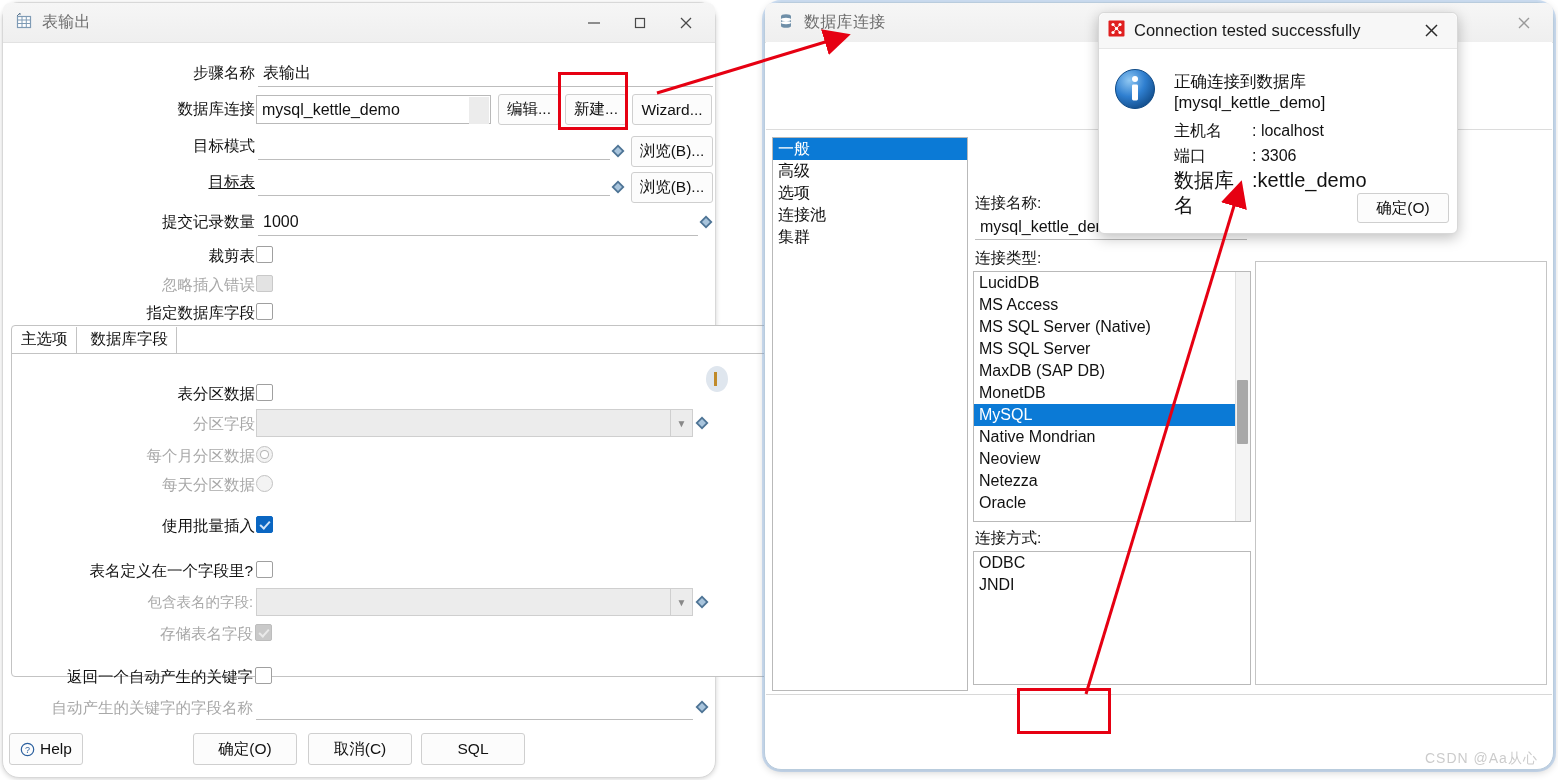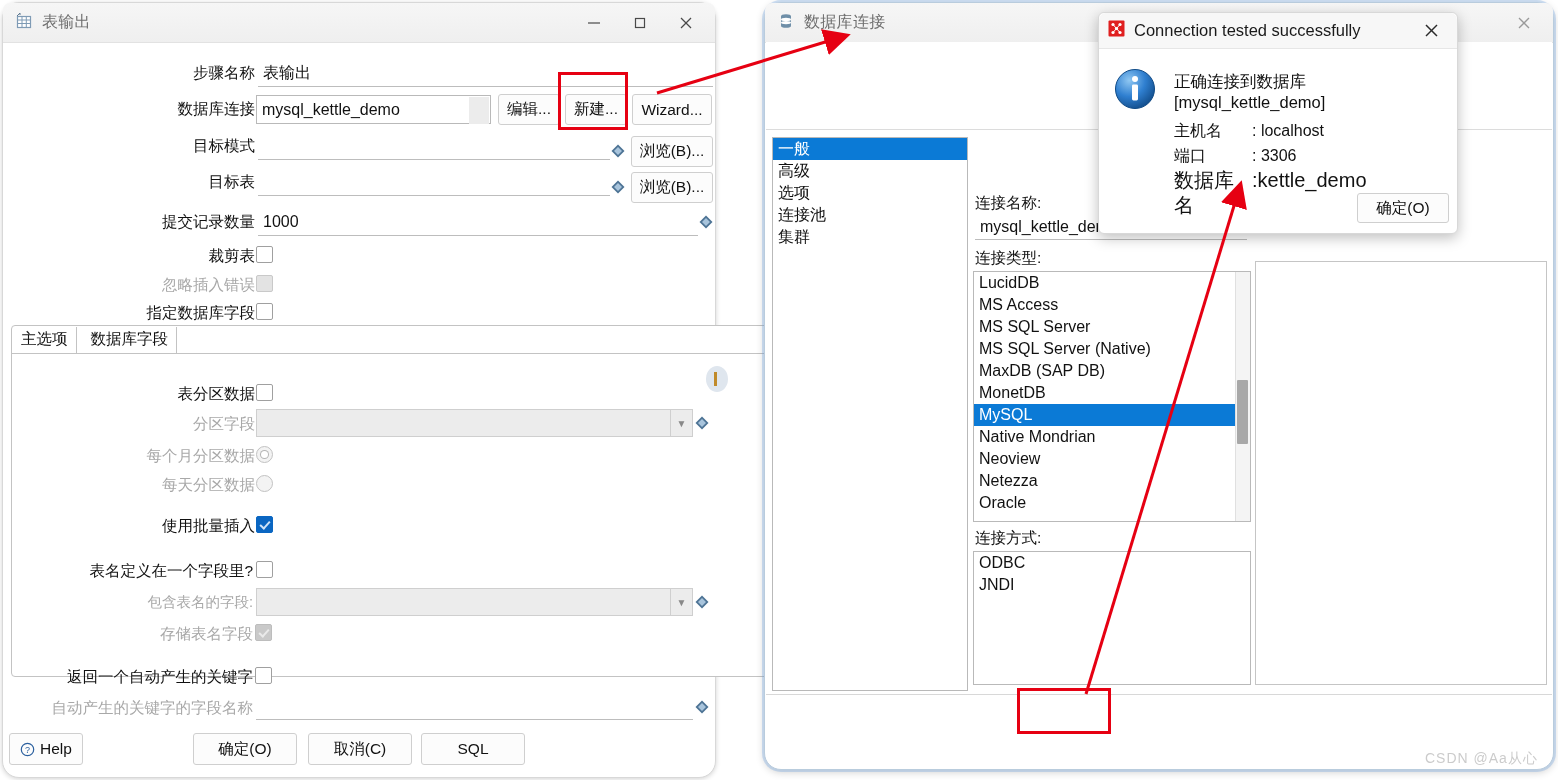--- a/index.html
+++ b/index.html
@@ -186,21 +186,21 @@
     <div class="lbl" style="position:absolute; left:156px; top:133px; width:96px; text-align:right;">目标模式</div>
     <div class="inp flat" style="position:absolute; left:255px; top:131px; width:352px; height:26px;"></div>
     <span class="var-ico" style="position:absolute; left:608px; top:141px;">
       <svg width="14" height="14" viewBox="0 0 14 14">
           <polygon points="7,0.5 13.5,7 7,13.5 0.5,7" fill="#4d7395"></polygon>
           <polygon points="7,3 11,7 7,11 3,7" fill="#a8c4dc"></polygon>
         </svg>
     </span>
     <div class="btn" style="position:absolute; left:628px; top:133px; width:82px; height:31px;">浏览(B)...</div>
 
-    <div class="lbl" style="position:absolute; left:172px; top:169px; width:80px; text-align:right;">目标表</div>
+    <div class="lbl" style="position:absolute; left:172px; top:169px; width:80px; text-align:right;text-decoration:underline;">目标表</div>
     <div class="inp flat" style="position:absolute; left:255px; top:167px; width:352px; height:26px;"></div>
     <span class="var-ico" style="position:absolute; left:608px; top:177px;">
       <svg width="14" height="14" viewBox="0 0 14 14">
           <polygon points="7,0.5 13.5,7 7,13.5 0.5,7" fill="#4d7395"></polygon>
           <polygon points="7,3 11,7 7,11 3,7" fill="#a8c4dc"></polygon>
         </svg>
     </span>
     <div class="btn" style="position:absolute; left:628px; top:169px; width:82px; height:31px;">浏览(B)...</div>
 
     <div class="lbl" style="position:absolute; left:124px; top:209px; width:128px; text-align:right;">提交记录数量</div>
@@ -337,22 +337,22 @@
       <div class="listitem"><span>集群</span></div>
     </div>
 
     <div class="lbl" style="position:absolute; left:210px; top:190px;">连接名称:</div>
     <div class="inp flat" style="position:absolute; left:210px; top:211px; width:272px; height:26px; font-size:16px;">mysql_kettle_demo</div>
 
     <div class="lbl" style="position:absolute; left:210px; top:245px;">连接类型:</div>
     <div class="listbox" style="position:absolute; left:208px; top:268px; width:278px; height:251px;">
       <div class="listitem"><span>LucidDB</span></div>
       <div class="listitem"><span>MS Access</span></div>
+      <div class="listitem"><span>MS SQL Server (Native)</span></div>
       <div class="listitem"><span>MS SQL Server</span></div>
-      <div class="listitem"><span>MS SQL Server (Native)</span></div>
       <div class="listitem"><span>MaxDB (SAP DB)</span></div>
       <div class="listitem"><span>MonetDB</span></div>
       <div class="listitem sel"><span>MySQL</span></div>
       <div class="listitem"><span>Native Mondrian</span></div>
       <div class="listitem"><span>Neoview</span></div>
       <div class="listitem"><span>Netezza</span></div>
       <div class="listitem"><span>Oracle</span></div>
 
       <div style="position:absolute; right:0; top:0; width:15px; height:100%; background:#f4f4f4; border-left:1px solid #e0e0e0;"></div>
       <div style="position:absolute; right:2px; top:108px; width:11px; height:64px; background:#a8a8a8; border-radius:1px;"></div>

